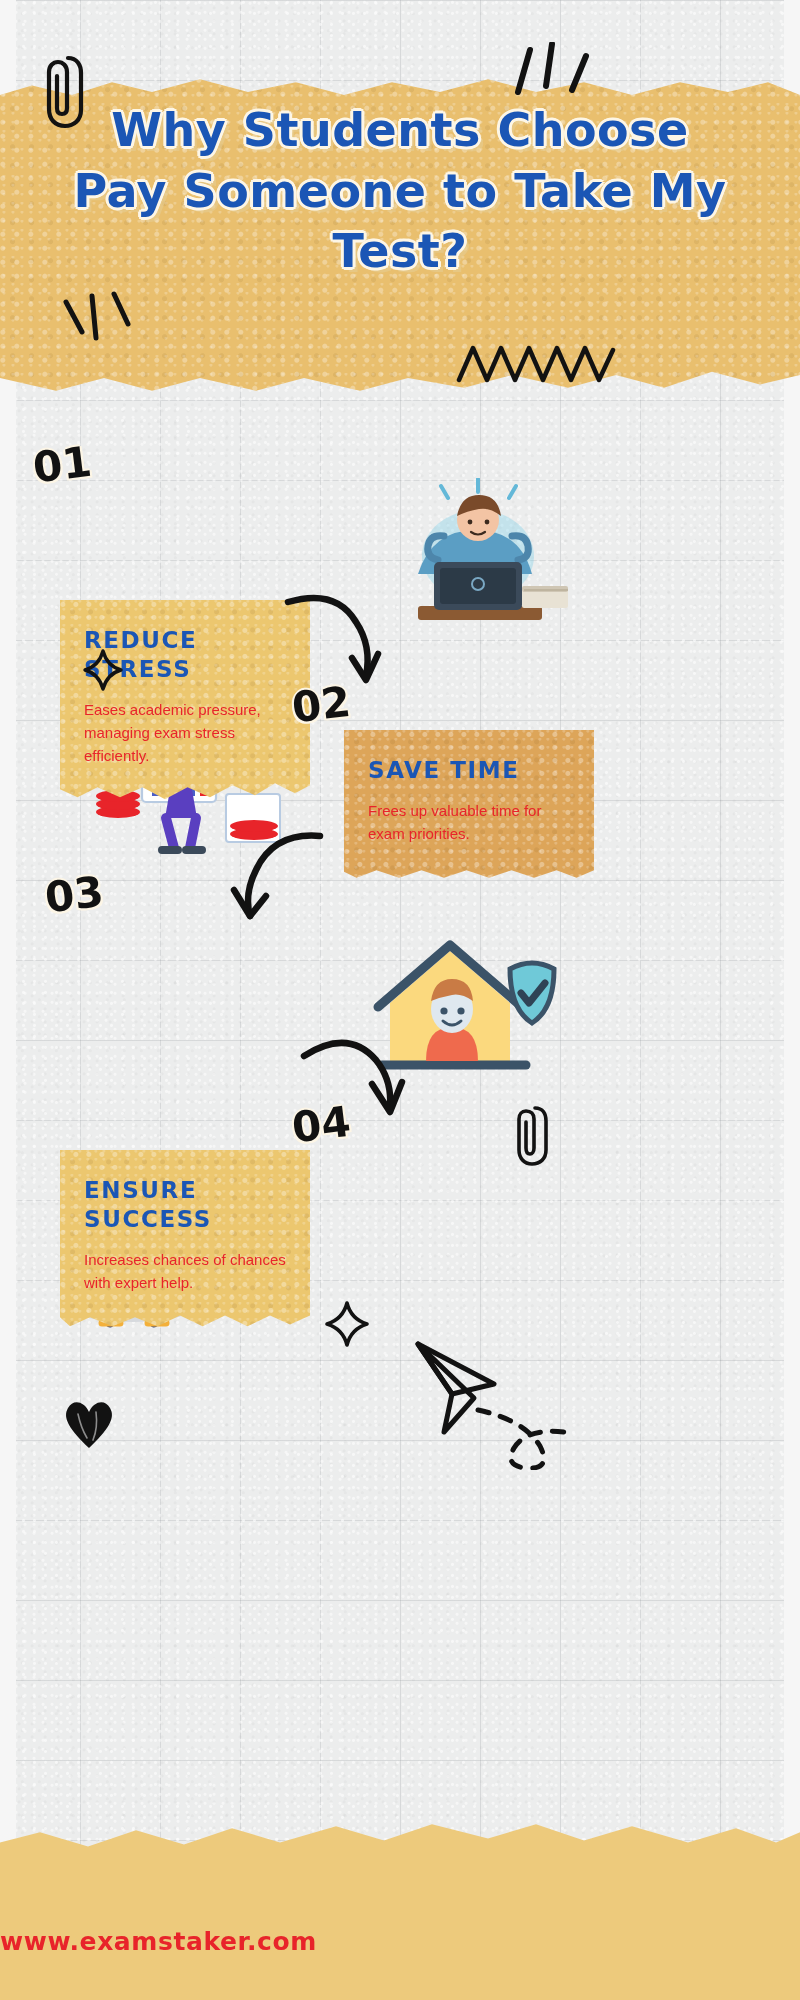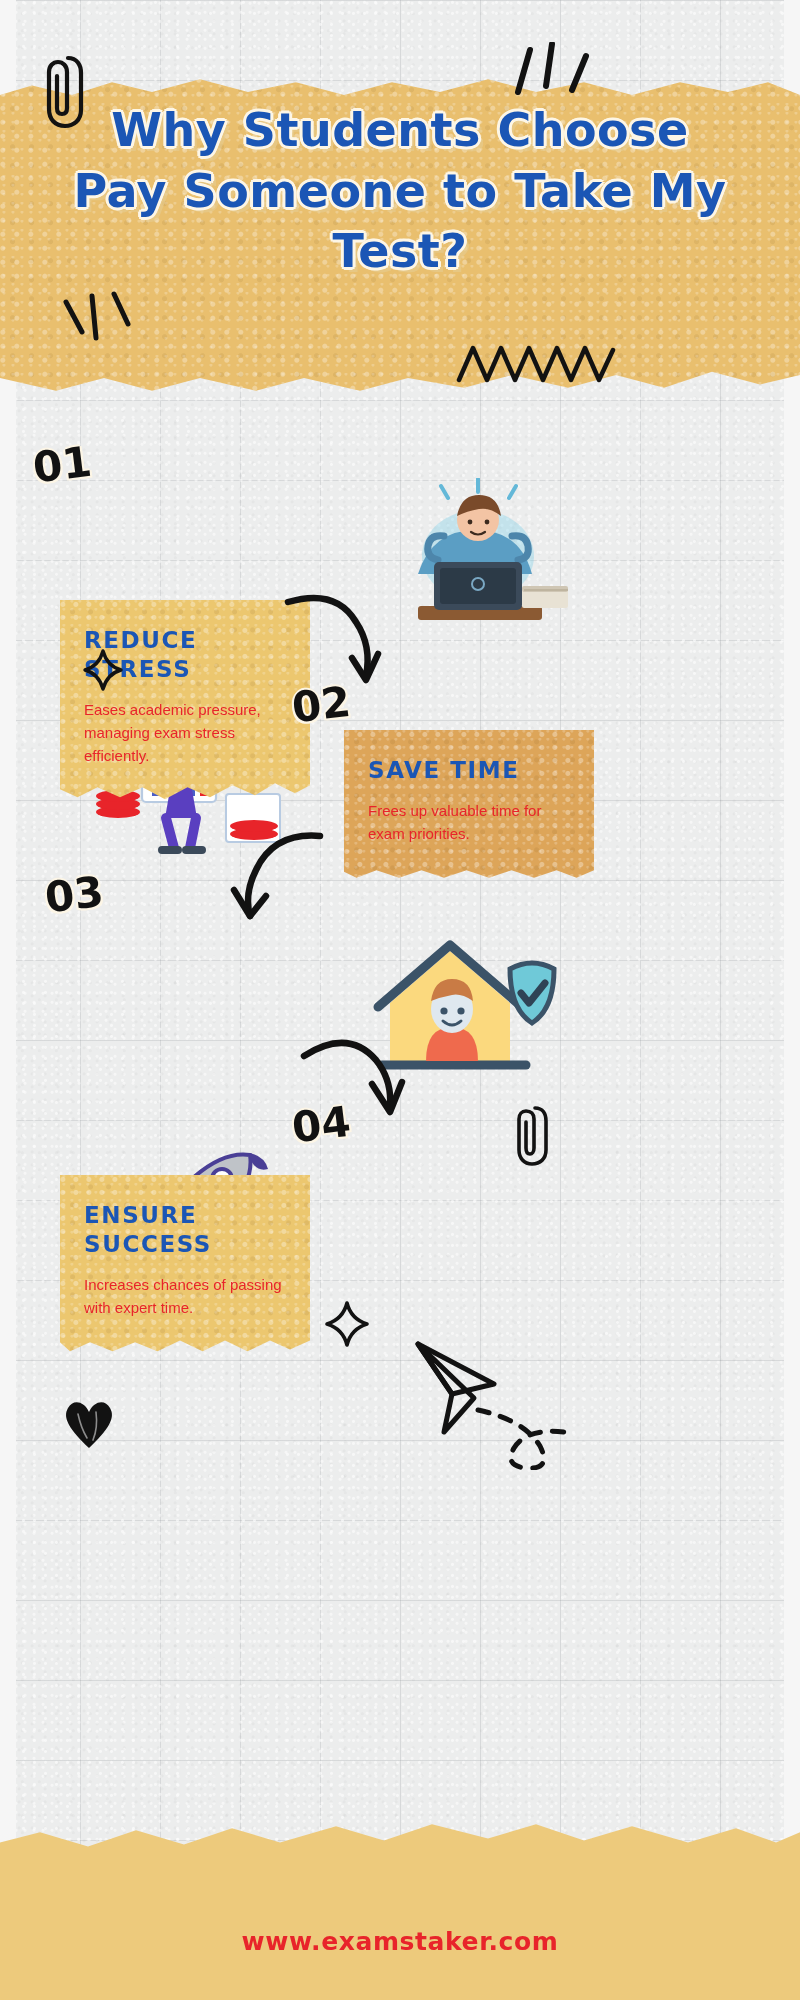--- a/index.html
+++ b/index.html
@@ -97,21 +97,21 @@
     background:#edca7c;
     clip-path: polygon(
       0% 22%, 5% 17%, 11% 24%, 17% 16%, 23% 23%, 29% 15%, 35% 22%,
       42% 14%, 48% 21%, 54% 13%, 61% 20%, 67% 13%, 73% 21%, 79% 14%,
       86% 22%, 92% 15%, 97% 22%, 100% 17%,
       100% 100%, 0% 100%
     );
   }
   #footer-url {
     position:absolute; bottom:44px; left:0; width:800px;
-    text-align:center; z-index:6;
+    text-align:left; z-index:6;
     font-family:"DejaVu Sans", sans-serif;
     font-weight:700; font-size:25px; letter-spacing:.6px;
     color:#e8242a;
   }
 
   
   .card {
     position: absolute;
     z-index: 4;
     padding: 26px 24px 34px;
@@ -153,21 +153,21 @@
   }
   
   #card-02 { left: 320px; top: 730px; width: 250px; margin-left: 24px; }
   #card-02 .paper {
     background-color:#dda559;
     clip-path: polygon(0 0, 100% 0, 100% 94%, 93% 99%, 85% 94%, 76% 99%,
       67% 94%, 58% 99%, 49% 94%, 40% 99%, 31% 94%, 22% 99%, 13% 94%,
       5% 99%, 0 95%);
   }
   
-  #card-03 { left: 60px;  top: 1150px; width: 250px; margin-top: 25px; }
+  #card-03 { left: 60px;  top: 1150px; width: 250px; }
   #card-03 .paper {
     background-color:#ecc76f;
     clip-path: polygon(0 0, 100% 0, 100% 93%, 92% 98%, 84% 93%, 75% 99%,
       66% 93%, 57% 99%, 48% 93%, 39% 99%, 30% 94%, 21% 99%, 12% 94%,
       4% 99%, 0 94%);
     }
   
   #card-04 { left: 320px; top: 1420px; width: 250px; }
   #card-04 .paper {
     background-color:#dda559;
@@ -377,21 +377,21 @@
       <path d="M160 44 q22 -12 44 0 q0 40 -22 54 q-22 -14 -22 -54z" fill="#6fc9d8"></path>
       <path d="M160 44 q22 -12 44 0 q0 40 -22 54 q-22 -14 -22 -54z" fill="none" stroke="#3b5368" stroke-width="5"></path>
       <path d="M171 68 L179 78 L195 58" fill="none" stroke="#2f4356" stroke-width="7" stroke-linecap="round" stroke-linejoin="round"></path>
     </svg>
   </div>
 
   <div class="card" id="card-03">
     <div class="paper"></div>
     <div class="inner">
       <div class="card-title">ENSURE SUCCESS</div>
-      <div class="card-desc">Increases chances of passing with expert time.</div>
+      <div class="card-desc">Increases chances of chances with expert help.</div>
     </div>
   </div>
 
   <div class="arrow" id="arrow-3">
     <svg viewBox="0 0 110 110" width="110" height="110">
       <path d="M4 36 q44 -28 72 4 q16 20 14 46" fill="none" stroke="#121212" stroke-width="6.5" stroke-linecap="round"></path>
       <path d="M72 64 L90 92 L102 62" fill="none" stroke="#121212" stroke-width="6.5" stroke-linecap="round" stroke-linejoin="round"></path>
     </svg>
   </div>
 

